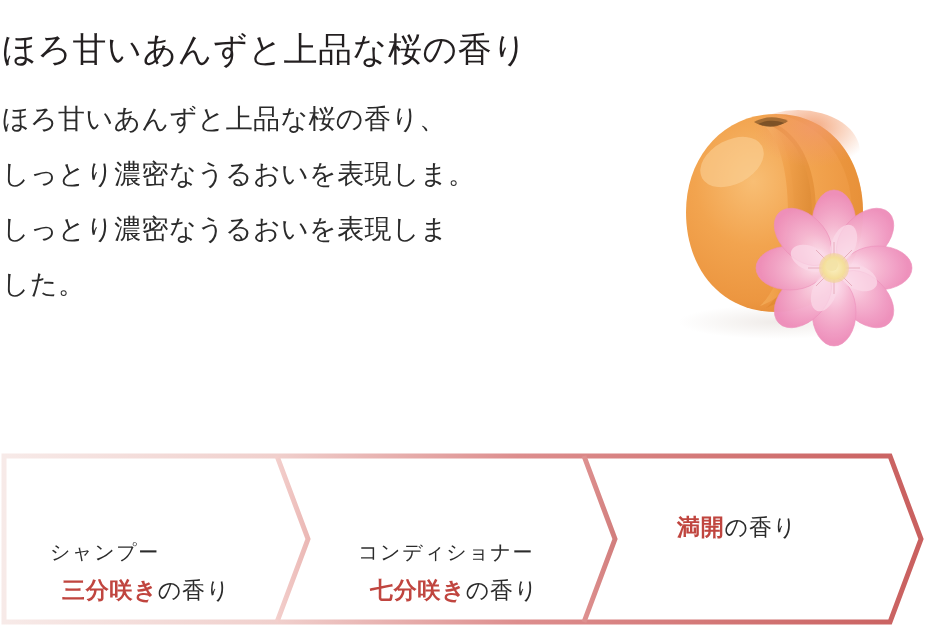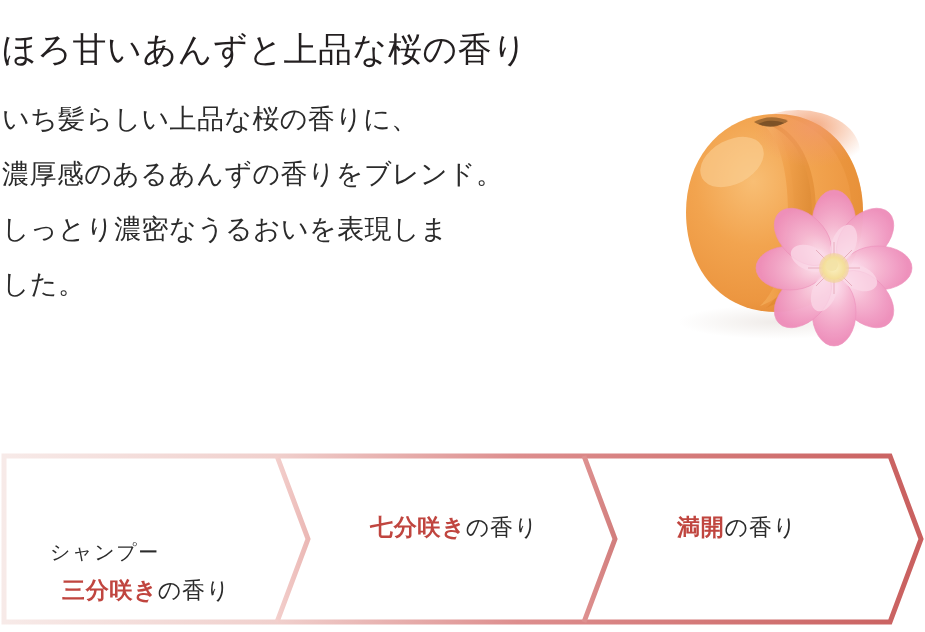--- a/index.html
+++ b/index.html
@@ -111,22 +111,22 @@
   }
 </style>
 </head>
 <body>
 
 <div id="page">
 
   <h1 class="page-title">ほろ甘いあんずと上品な桜の香り</h1>
 
   <div class="body-copy">
-    <div class="body-line">いち髪らしい上品な桜の香りに、</div>
-    <div class="body-line">濃厚感のあるあんずの香りをブレンド。</div>
+    <div class="body-line">ほろ甘いあんずと上品な桜の香り、</div>
+    <div class="body-line">しっとり濃密なうるおいを表現しま。</div>
     <div class="body-line">しっとり濃密なうるおいを表現しま</div>
     <div class="body-line">した。</div>
   </div>
 
   <div class="hero-art">
     <svg viewBox="0 0 278 250" xmlns="http://www.w3.org/2000/svg">
       <defs>
         <radialGradient id="apricotBody" cx="38%" cy="34%" r="78%">
           <stop offset="0%" stop-color="#F8BE74"></stop>
           <stop offset="42%" stop-color="#F2A44F"></stop>
@@ -251,20 +251,21 @@
     <div class="step-labels">
 
       <div class="step step-1">
         <div class="step-kind">シャンプー</div>
         <div class="step-stage">
           <span class="accent">三分咲き</span><span>の香り</span>
         </div>
       </div>
 
       <div class="step step-2">
+        <div class="step-kind">コンディショナー</div>
         <div class="step-stage">
           <span class="accent">七分咲き</span><span>の香り</span>
         </div>
       </div>
 
       <div class="step step-3">
         <div class="step-stage">
           <span class="accent">満開</span><span>の香り</span>
         </div>
       </div>

